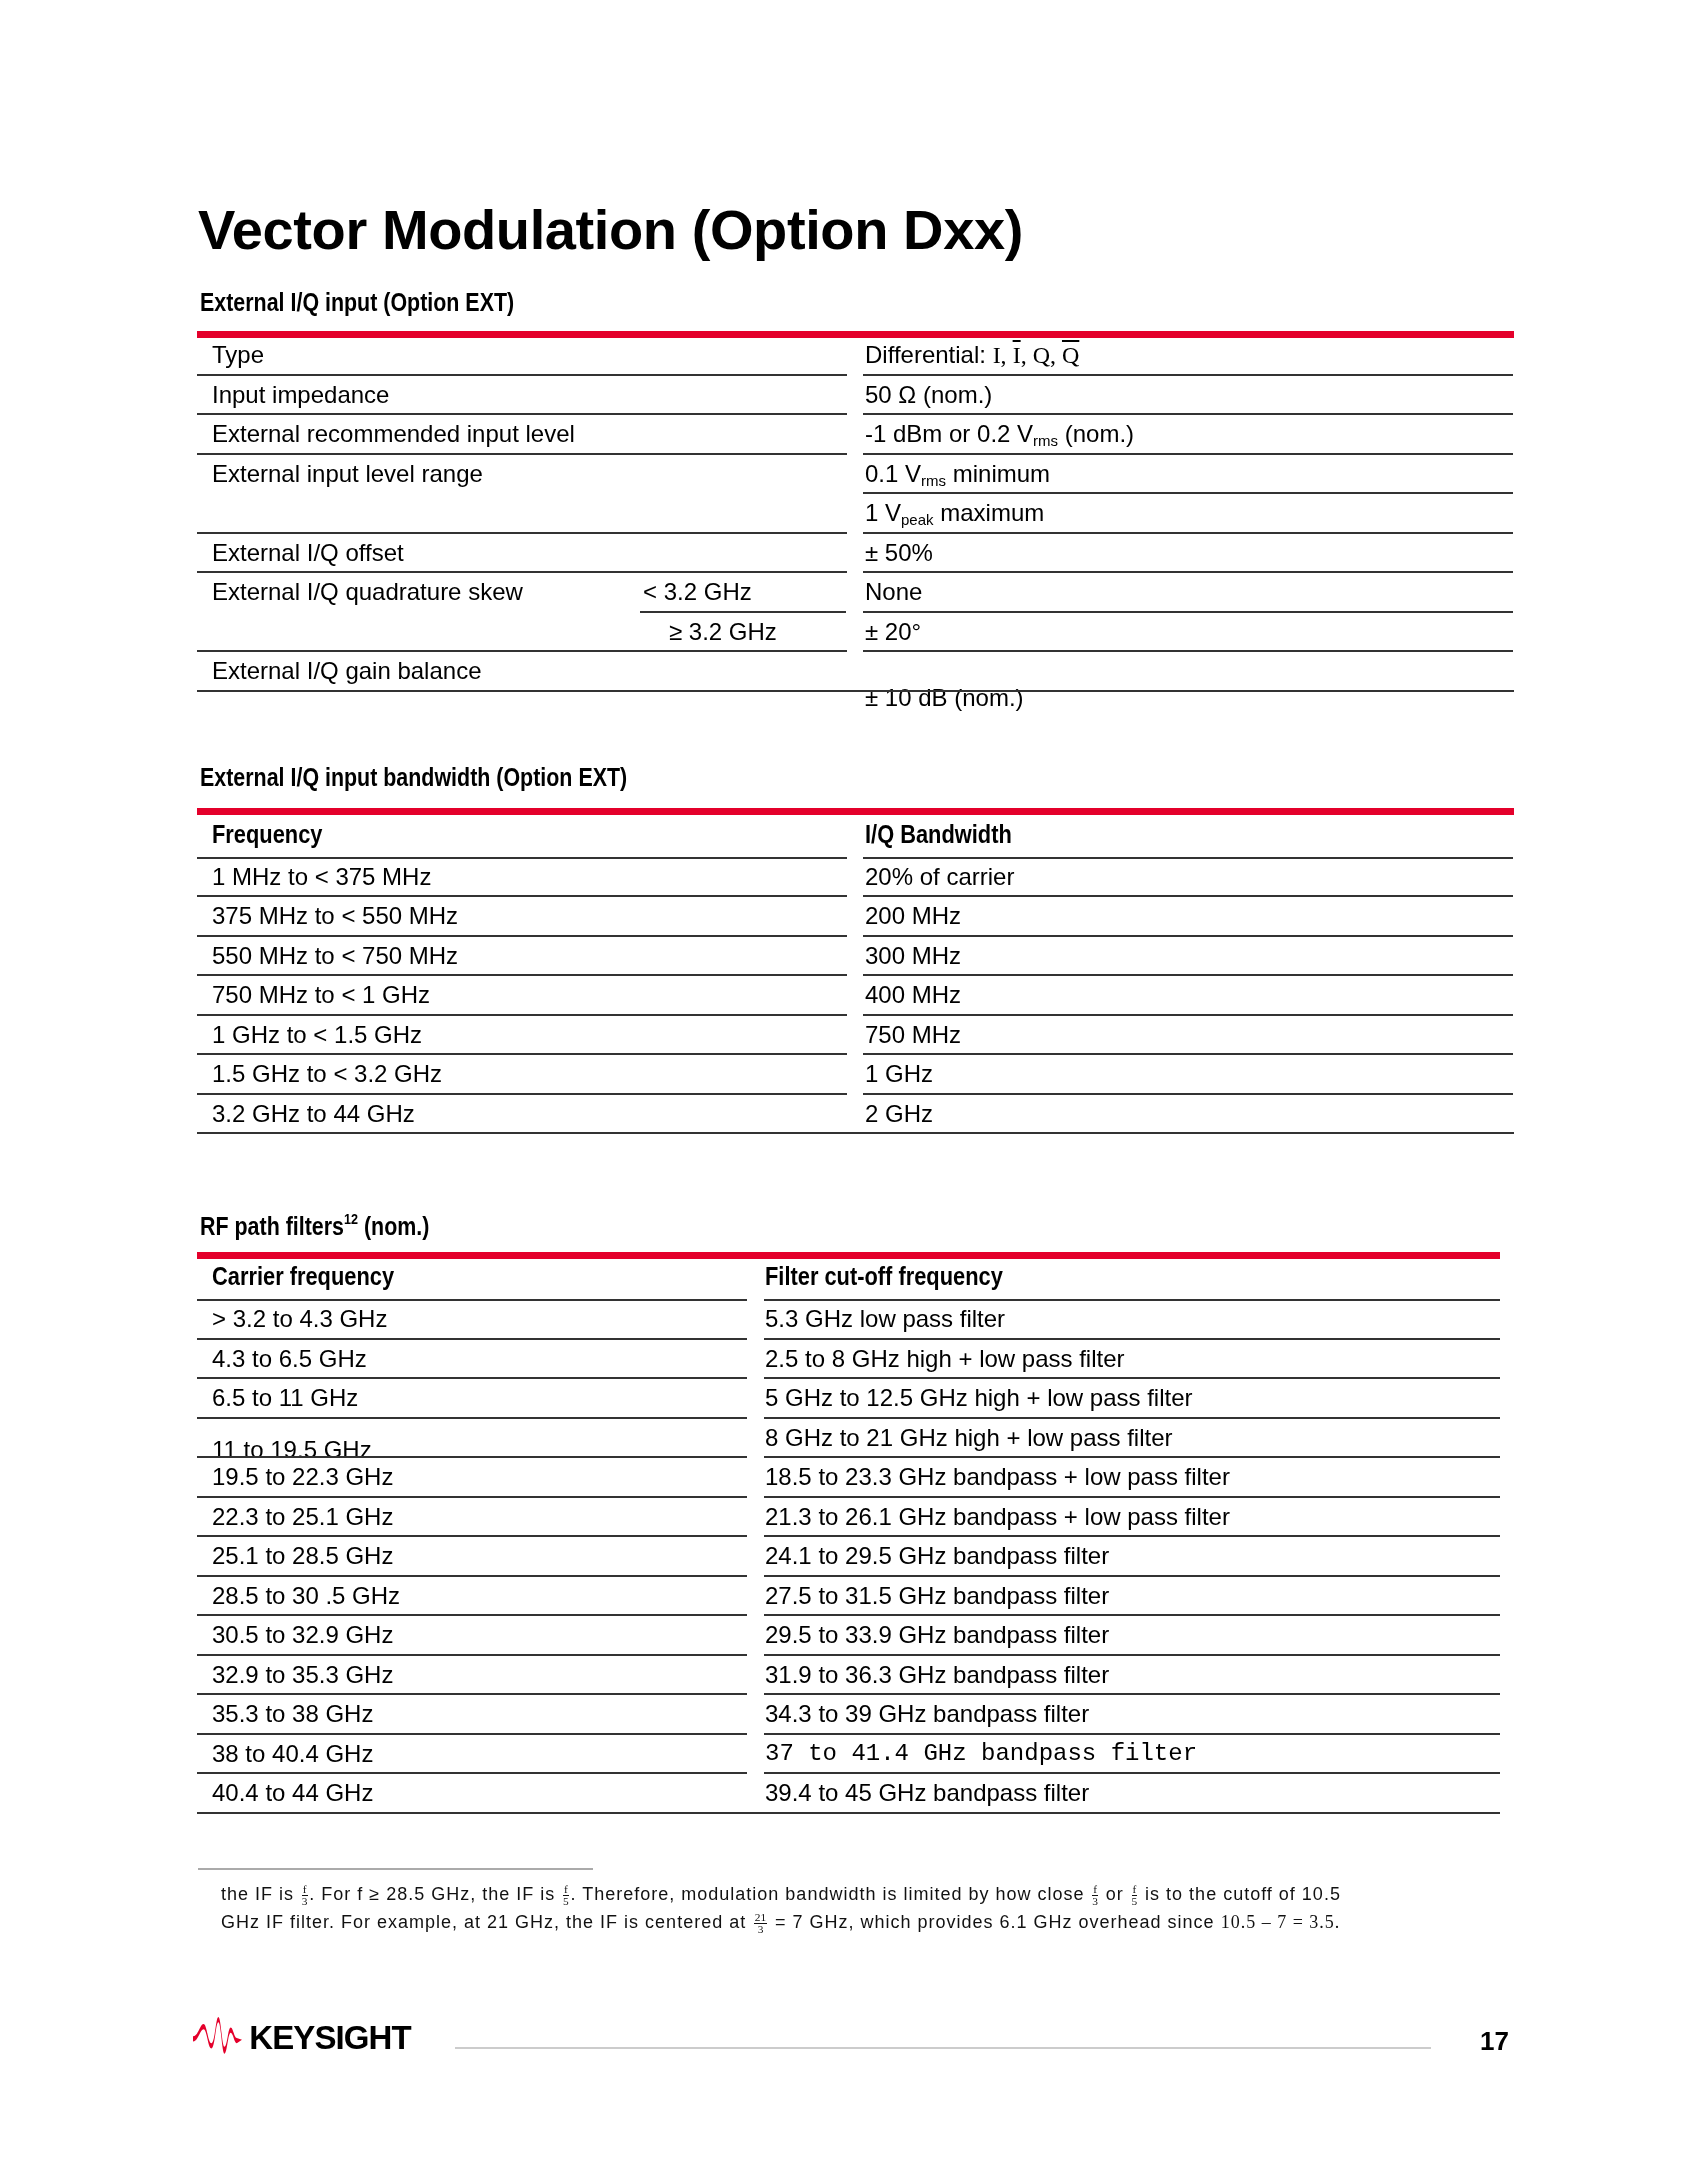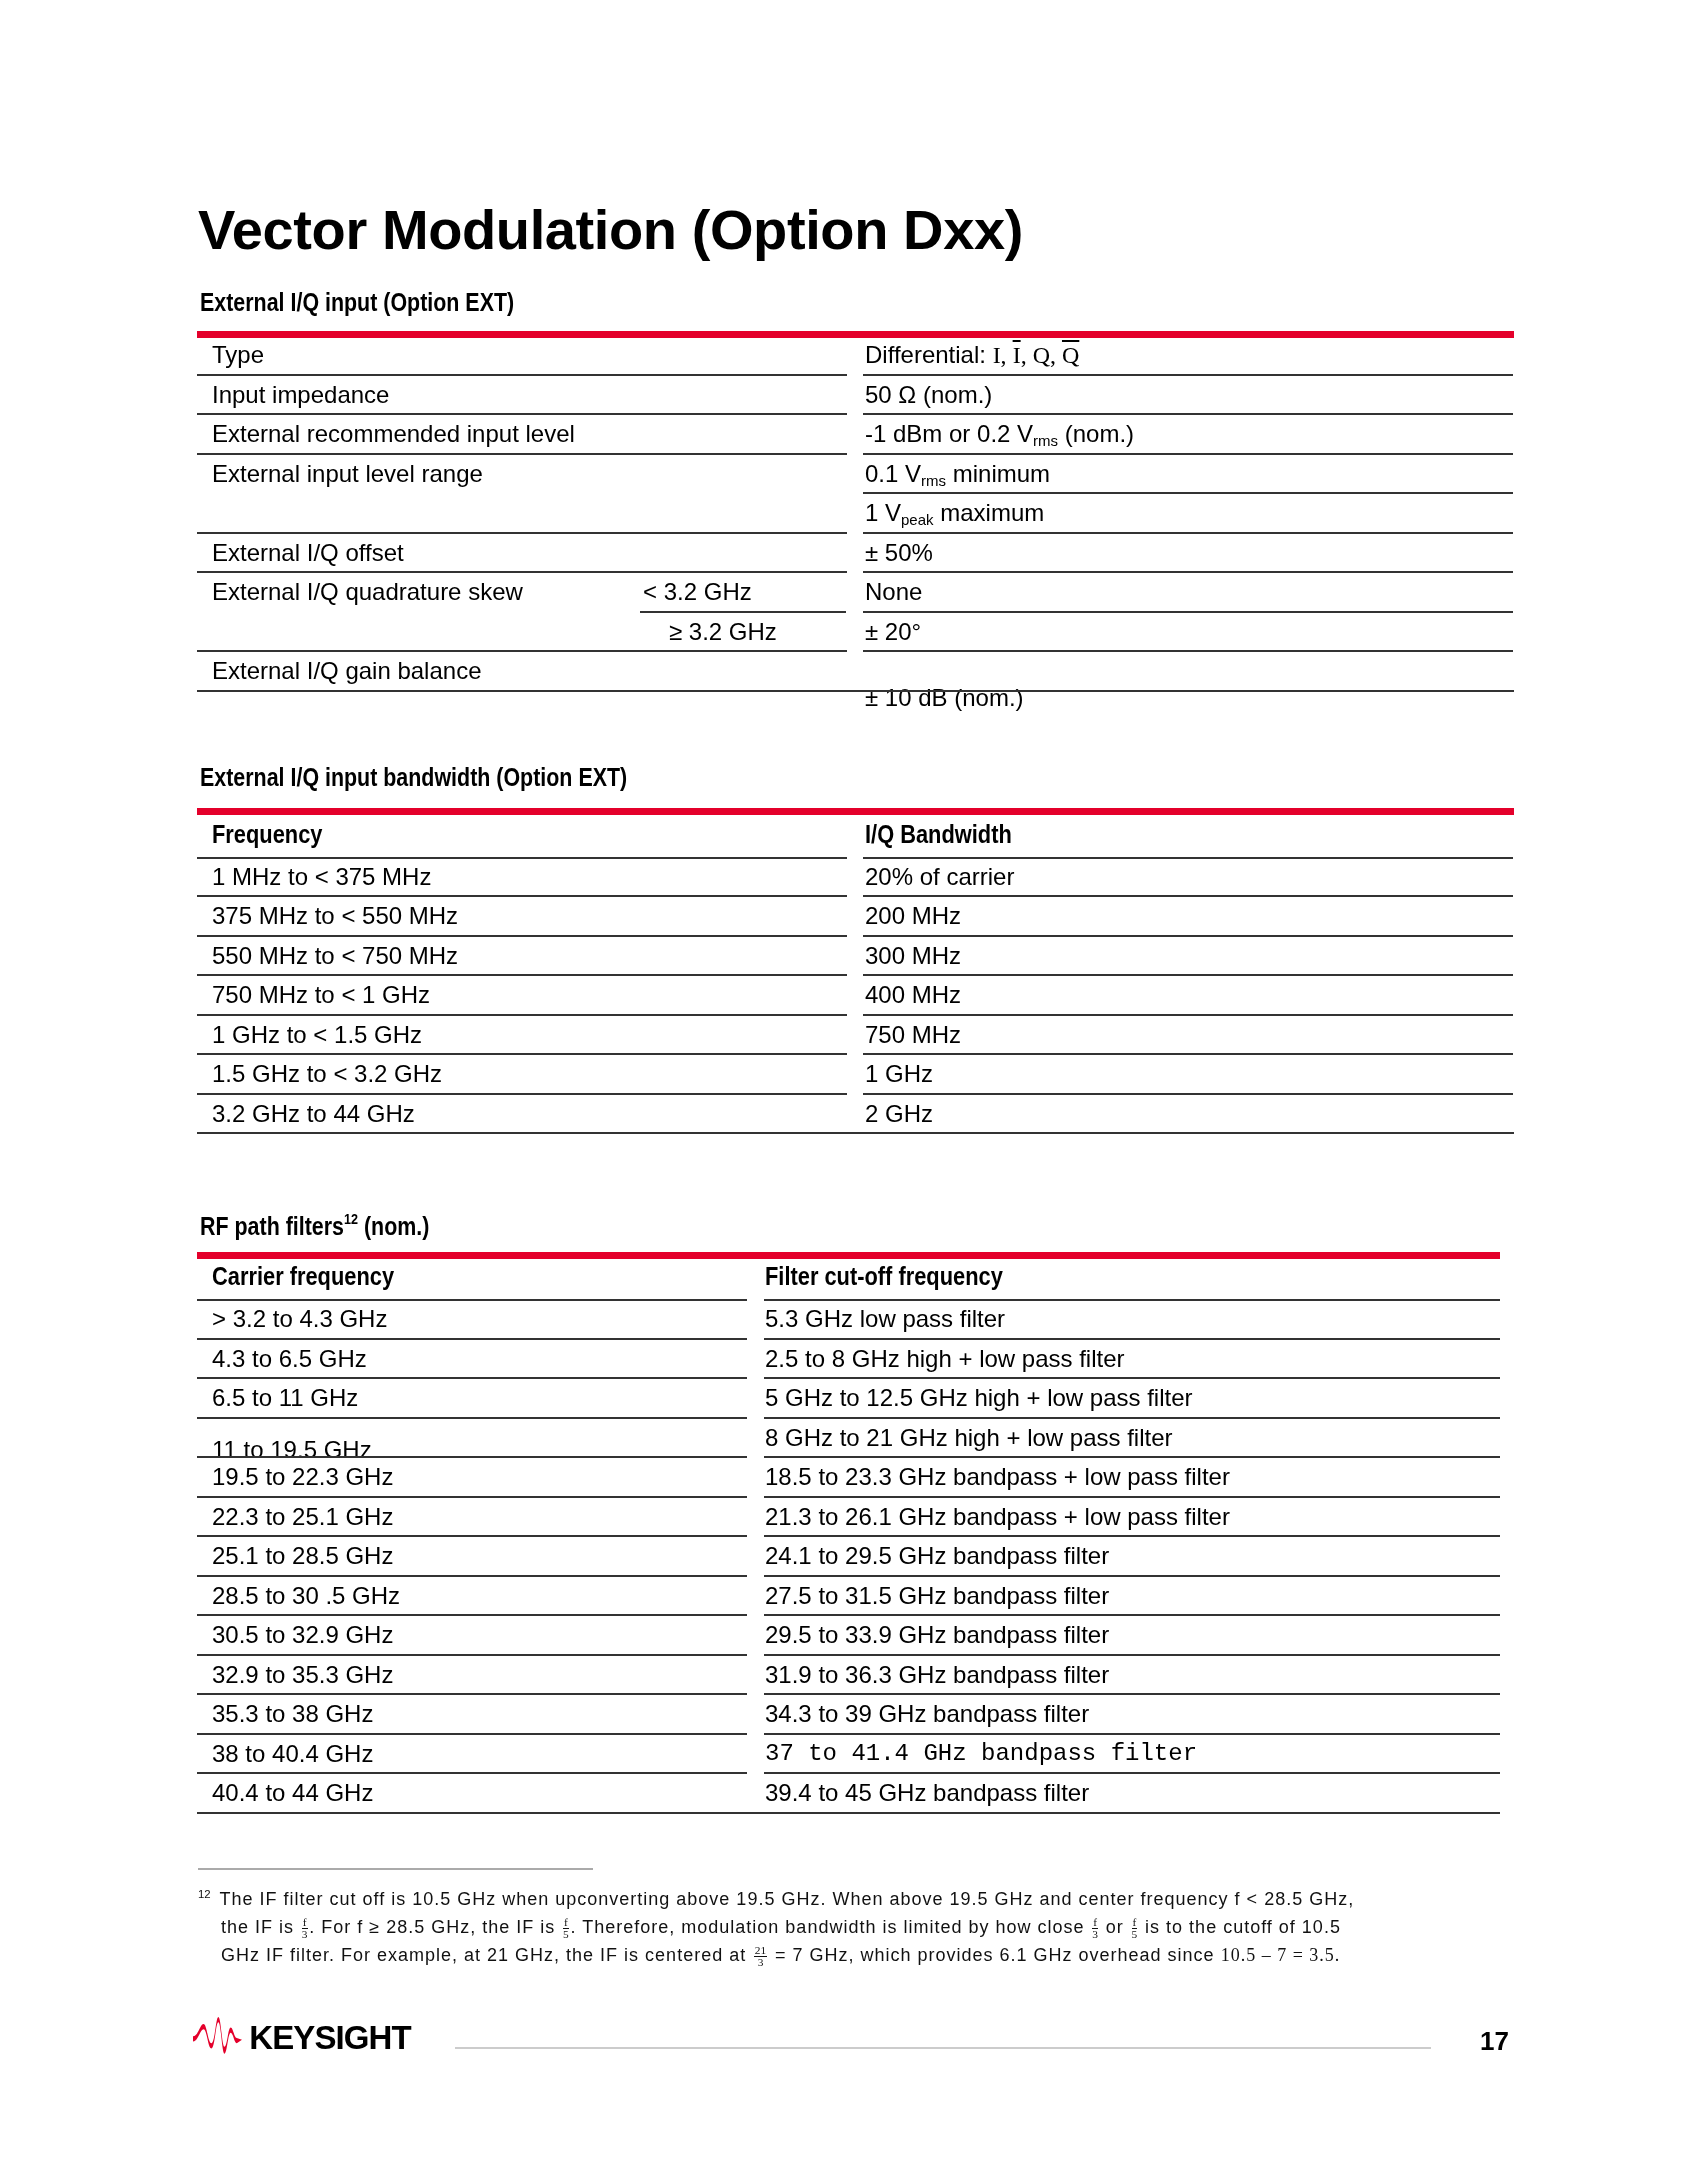--- a/index.html
+++ b/index.html
@@ -194,21 +194,20 @@
   <div class="rule" style="left:197px; top:1772px; width:550px;"></div>
   <div class="rule" style="left:764px; top:1772px; width:736px;"></div>
 
   <div class="cell" style="left:212px; top:1773px;">40.4 to 44 GHz</div>
   <div class="cell" style="left:765px; top:1773px;">39.4 to 45 GHz bandpass filter</div>
   <div class="rule" style="left:197px; top:1812px; width:1303px;"></div>
 </div>
 
 <div class="abs footnote-rule"></div>
 <div class="abs footnote">
-  <div><span class="fn-mark">12</span><span>The IF filter cut off is 10.5 GHz when upconverting above 19.5 GHz.  When above 19.5 GHz and center frequency f &lt; 28.5 GHz,</span></div>
   <div style="padding-left:23px;">
     <span>the IF is </span><span class="frac"><span class="num">f</span><span>3</span></span><span>.  For f ≥ 28.5 GHz, the IF is </span><span class="frac"><span class="num">f</span><span>5</span></span><span>.  Therefore, modulation bandwidth is limited by how close </span><span class="frac"><span class="num">f</span><span>3</span></span><span> or </span><span class="frac"><span class="num">f</span><span>5</span></span><span> is to the cutoff of 10.5</span>
   </div>
   <div style="padding-left:23px;">
     <span>GHz IF filter.  For example, at 21 GHz, the IF is centered at </span><span class="frac"><span class="num">21</span><span>3</span></span><span> = 7 GHz, which provides 6.1 GHz overhead since </span><span class="serif">10.5 – 7 = 3.5.</span>
   </div>
 </div>
 
 <div class="abs logo">
   <svg width="53" height="42" viewBox="0 0 60 48">

